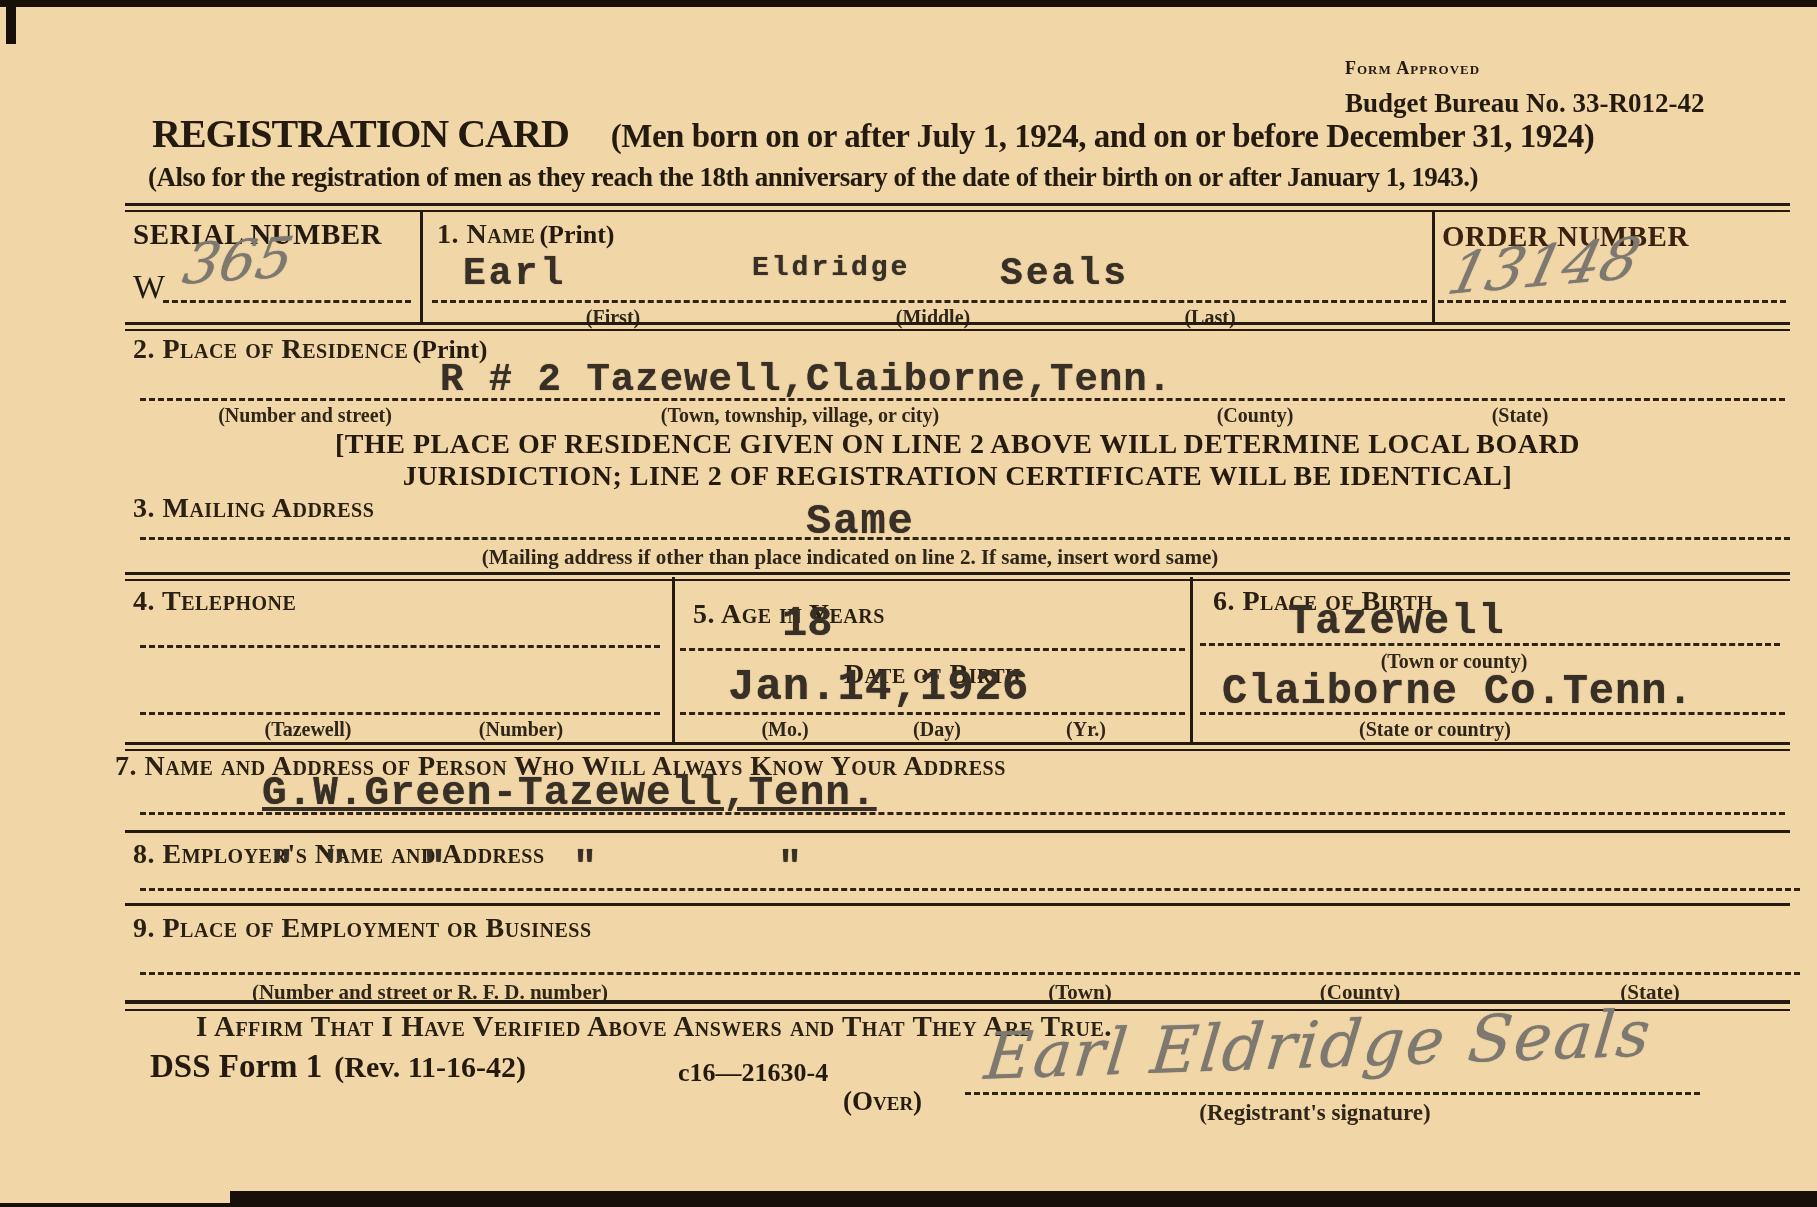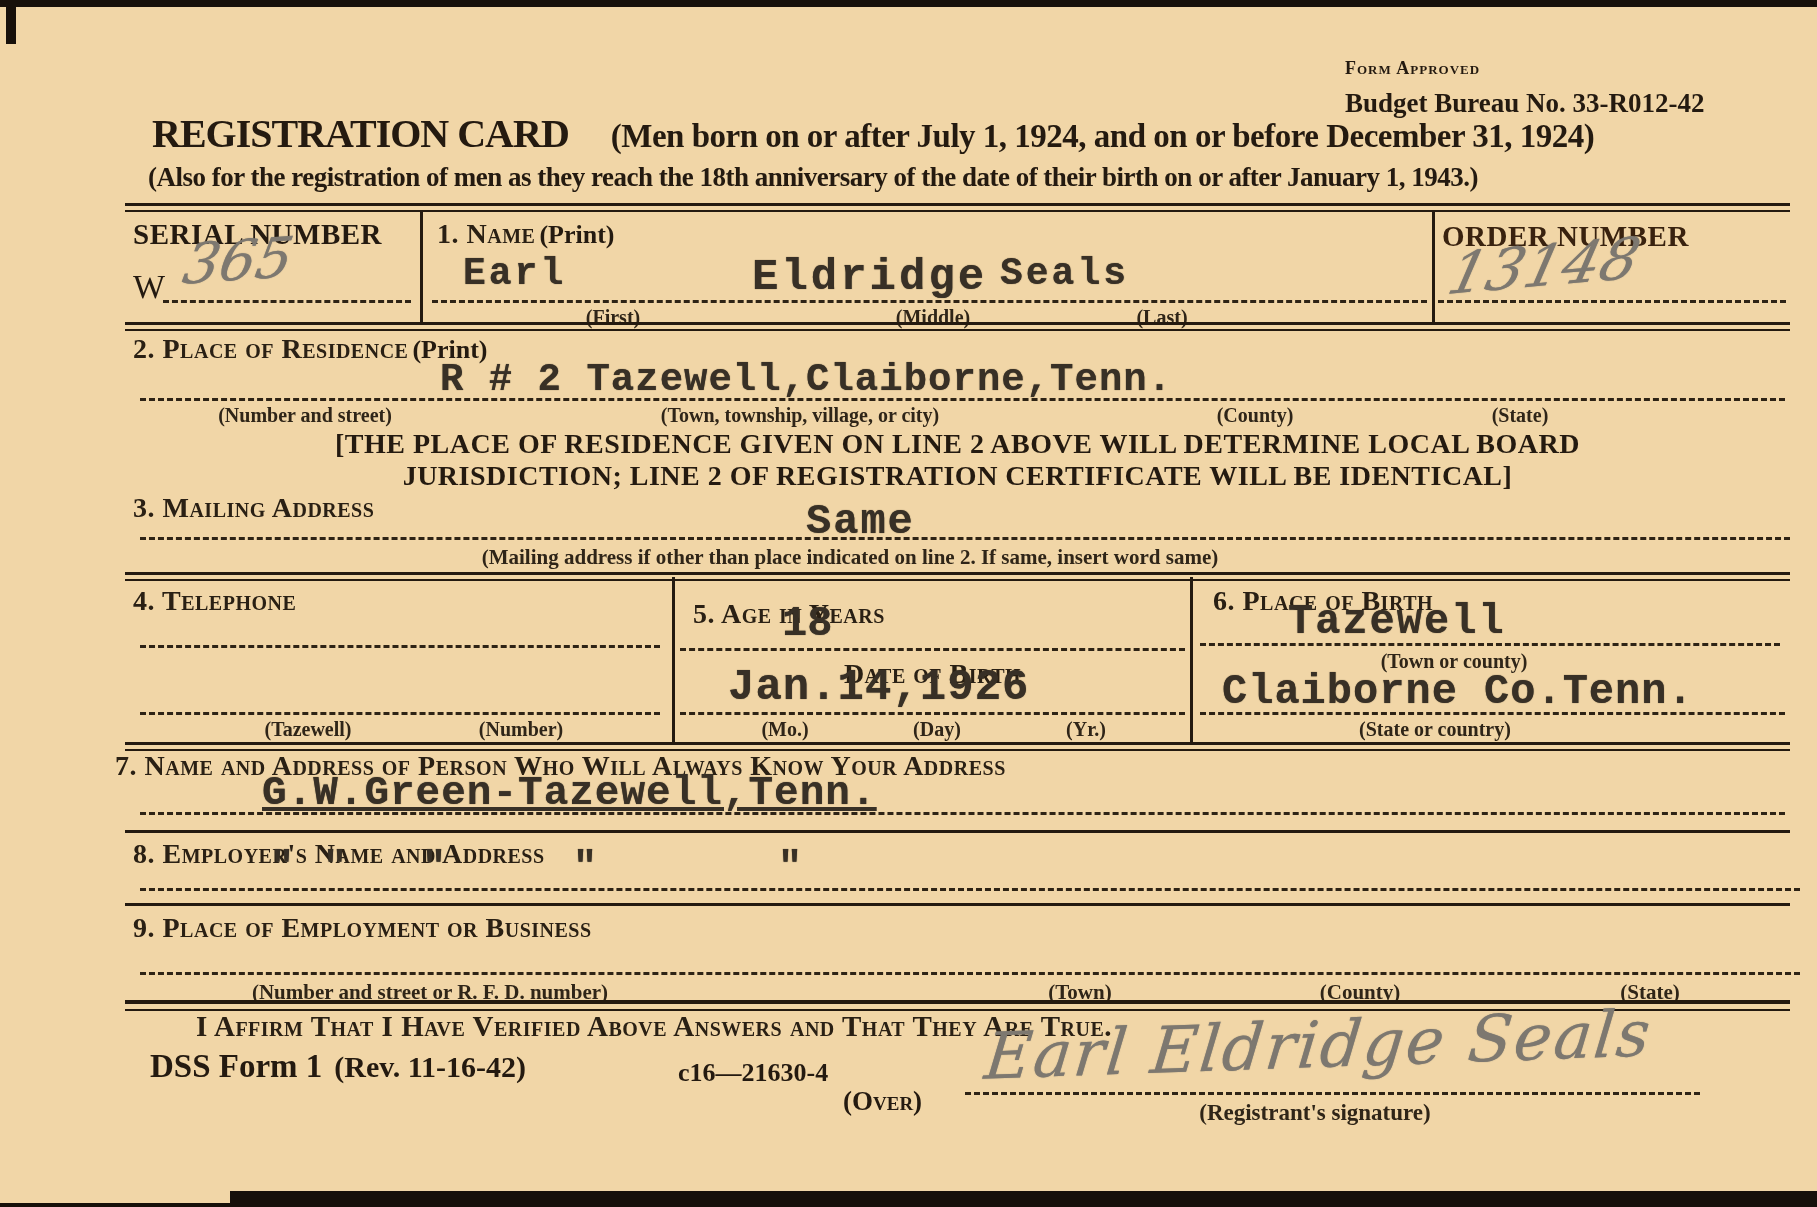--- a/index.html
+++ b/index.html
@@ -59,26 +59,26 @@
   <div class="abs b" style="left:133px;top:218px;font-size:29px;letter-spacing:.5px;">SERIAL NUMBER</div>
   <div class="abs" style="left:133px;top:268px;font-size:34px;">W</div>
   <div class="abs pencil" style="left:185px;top:228px;font-size:56px;transform:skewX(-14deg) rotate(-4deg);">365</div>
   <div class="abs dash" style="left:163px;top:300px;width:248px;"></div>
 
   <div class="abs" style="left:437px;top:218px;white-space:nowrap;">
     <span class="lbl">1. Name</span>
     <span class="b" style="font-size:26px;">(Print)</span>
   </div>
   <div class="abs type" style="left:463px;top:252px;font-size:38px;letter-spacing:3px;">Earl</div>
-  <div class="abs type" style="left:752px;top:252px;font-size:44px;letter-spacing:3px;text-align:center;">Eldridge</div>
+  <div class="abs type" style="left:752px;top:252px;font-size:28px;letter-spacing:3px;text-align:center;">Eldridge</div>
   <div class="abs type" style="left:1000px;top:252px;font-size:38px;letter-spacing:3px;">Seals</div>
   <div class="abs dash" style="left:432px;top:300px;width:995px;"></div>
   <div class="abs sub" style="left:558px;top:306px;width:110px;">(First)</div>
   <div class="abs sub" style="left:868px;top:306px;width:130px;">(Middle)</div>
-  <div class="abs sub" style="left:1102px;top:306px;width:120px;">(Last)</div>
+  <div class="abs sub" style="left:1150px;top:306px;width:120px;">(Last)</div>
 
   <div class="abs b" style="left:1442px;top:220px;font-size:29px;letter-spacing:.5px;color:#39220f;">ORDER NUMBER</div>
   <div class="abs pencil" style="left:1452px;top:232px;font-size:58px;transform:skewX(-18deg) rotate(-5deg);">13148</div>
   <div class="abs dash" style="left:1438px;top:300px;width:348px;"></div>
 
   <div class="abs hr2" style="left:125px;top:322px;width:1665px;"></div>
 
   <div class="abs" style="left:133px;top:333px;white-space:nowrap;">
     <span class="lbl">2. Place of Residence</span>
     <span class="b" style="font-size:26px;">(Print)</span>

